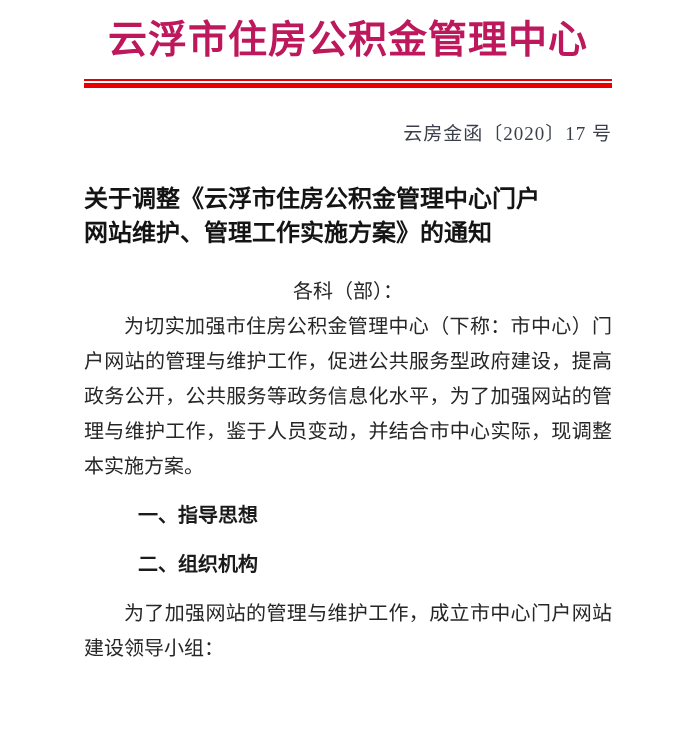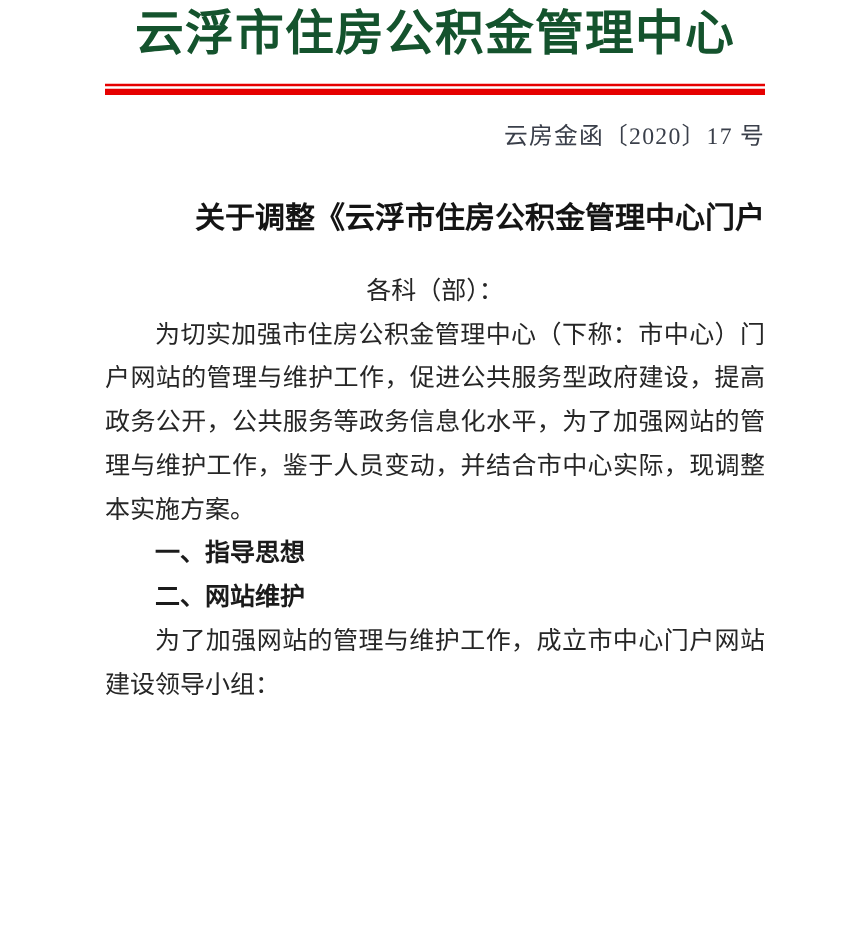--- a/index.html
+++ b/index.html
@@ -11,66 +11,66 @@
     overflow: hidden;
     font-family: "Liberation Serif", serif;
     color: #262626;
     box-sizing: border-box;
   }
   .content {
     margin: 0 62px 0 84px; 
   }
   
   .agency {
-    padding-top: 2px;
+    padding-top: 14px;
     text-align: center;
-    color: #14532d;
+    color: #be185d;
     font-weight: bold;
     font-size: 39px;
     line-height: 52px;
     letter-spacing: 1px;
     white-space: nowrap;
   }
   .redline { margin-top: 13px; }
   .redline-thin  { height: 2px; background: #e60000; }
   .redline-gap   { height: 2px; background: transparent; }
   .redline-thick { height: 5px; background: #e60000; }
   
   .doc-number {
-    margin-top: 22px;
+    margin-top: 34px;
     text-align: right;
     font-size: 19px;
     line-height: 24px;
     color: #3a3f4a;
     letter-spacing: 1px;
   }
   
   .title {
     margin: 36px 0 0 0;
-    text-align: right;
+    text-align: left;
     font-size: 24px;
     font-weight: bold;
     line-height: 34px;
     color: #141414;
   }
   
   .body-text {
     margin-top: 24px;
     font-size: 20px;
     line-height: 35px;
     text-align: justify;
     color: #262626;
   }
   .salutation { text-align: center; }
   p.para {
     margin: 0;
     text-indent: 2em;
   }
   .section-heading {
-    margin: 0;
+    margin: 14px;
     text-indent: 2em;
     font-weight: bold;
     font-family: "Liberation Sans", sans-serif;
     color: #1b1b1b;
   }
 </style>
 </head>
 <body>
 
 <div class="page">
@@ -82,30 +82,31 @@
         <div class="redline-thin"></div>
         <div class="redline-gap"></div>
         <div class="redline-thick"></div>
       </div>
     </div>
 
     <div class="doc-number">云房金函〔2020〕17 号</div>
 
     <h1 class="title">
       <span>关于调整《云浮市住房公积金管理中心门户</span><br>
+      <span>网站维护、管理工作实施方案》的通知</span>
     </h1>
 
     <div class="body-text">
       <div class="salutation">各科（部）：</div>
 
       <p class="para">为切实加强市住房公积金管理中心（下称：市中心）门户网站的管理与维护工作，促进公共服务型政府建设，提高政务公开，公共服务等政务信息化水平，为了加强网站的管理与维护工作，鉴于人员变动，并结合市中心实际，现调整本实施方案。</p>
 
       <div class="section-heading">一、指导思想</div>
 
 
-      <div class="section-heading">二、网站维护</div>
+      <div class="section-heading">二、组织机构</div>
 
       <p class="para">为了加强网站的管理与维护工作，成立市中心门户网站建设领导小组：</p>
 
     </div>
 
   </div>
 </div>
 
 </body></html>

